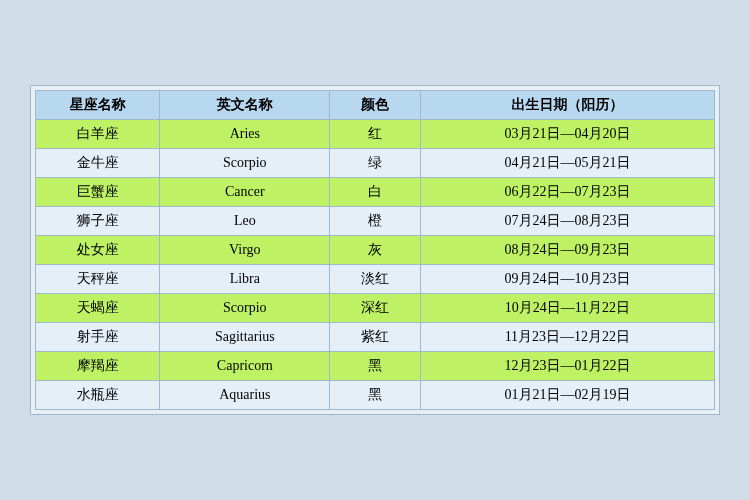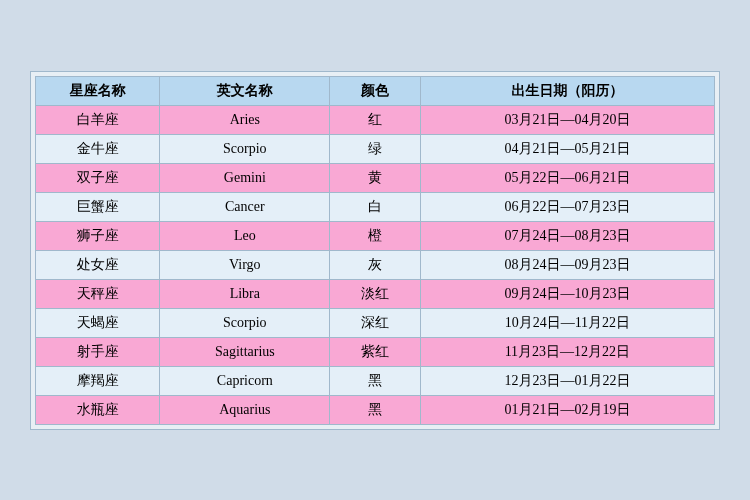--- a/index.html
+++ b/index.html
@@ -27,21 +27,21 @@
       padding: 5px 10px;
       text-align: center;
       white-space: nowrap;
     }
     thead th {
       background-color: #b8d8f0;
       color: #000000;
       font-weight: bold;
     }
     tbody tr {
-      background-color: #f9a8d4;
+      background-color: #bef264;
     }
     tbody tr:nth-child(even) {
       background-color: #e4eff8;
     }
     .col-cn { width: 110px; }
     .col-en { width: 150px; }
     .col-color { width: 80px; }
     .col-date { width: 260px; margin-left: 37px; }
   </style>
 </head>
@@ -62,26 +62,20 @@
           <td class="col-cn">白羊座</td>
           <td class="col-en">Aries</td>
           <td class="col-color">红</td>
           <td class="col-date">03月21日—04月20日</td>
         </tr>
         <tr>
           <td class="col-cn">金牛座</td>
           <td class="col-en">Scorpio</td>
           <td class="col-color">绿</td>
           <td class="col-date">04月21日—05月21日</td>
-        </tr>
-        <tr>
-          <td class="col-cn">双子座</td>
-          <td class="col-en">Gemini</td>
-          <td class="col-color">黄</td>
-          <td class="col-date">05月22日—06月21日</td>
         </tr>
         <tr>
           <td class="col-cn">巨蟹座</td>
           <td class="col-en">Cancer</td>
           <td class="col-color">白</td>
           <td class="col-date">06月22日—07月23日</td>
         </tr>
         <tr>
           <td class="col-cn">狮子座</td>
           <td class="col-en">Leo</td>

